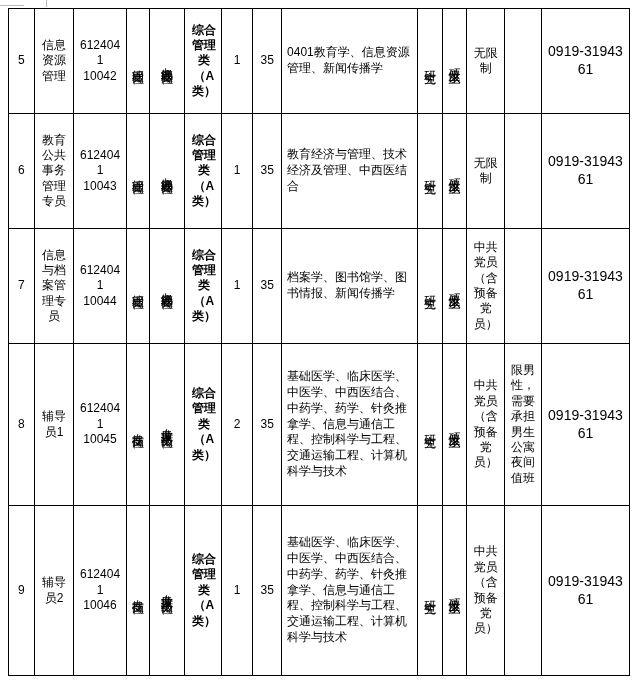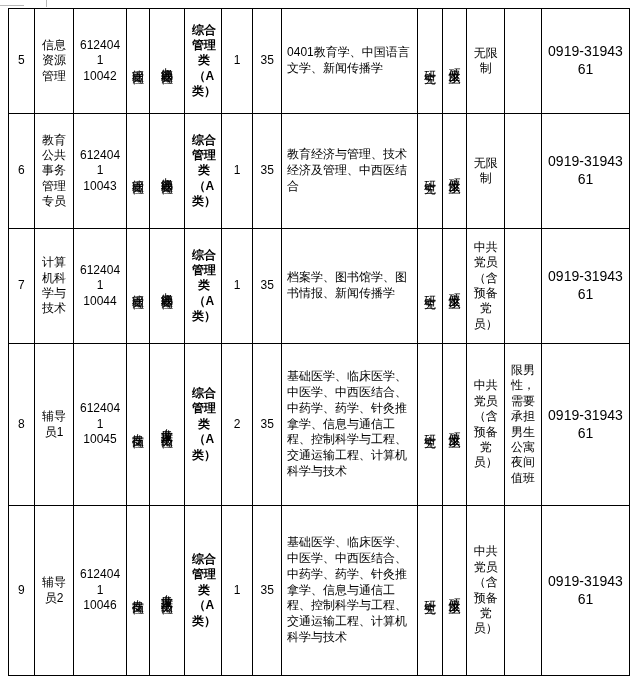--- a/index.html
+++ b/index.html
@@ -129,21 +129,21 @@
         <td><span class="code">6124041
 10042</span></td>
         <td class="cell-vert"><span class="vert">管理岗位</span></td>
         <td class="cell-vert"><span class="vert">九级管理岗位</span></td>
         <td>
             <span class="narrow w-cat">综合管理类（A类）</span>
           </td>
         <td><span class="num">1</span></td>
         <td><span class="num">35</span></td>
         <td>
-            <span class="major">0401教育学、中国语言文学、新闻传播学</span>
+            <span class="major">0401教育学、信息资源管理、新闻传播学</span>
           </td>
         <td class="cell-vert"><span class="vert">研究生</span></td>
         <td class="cell-vert"><span class="vert">硕士及以上</span></td>
         <td>
             <span class="narrow w-party">无限制</span>
           </td>
         <td>
             <span class="narrow w-rem"></span>
           </td>
         <td><span class="phone">0919-3194361</span></td>
@@ -173,21 +173,21 @@
           </td>
         <td>
             <span class="narrow w-rem"></span>
           </td>
         <td><span class="phone">0919-3194361</span></td>
       </tr>
 
       <tr style="height:115px">
         <td><span class="num">7</span></td>
         <td>
-            <span class="narrow w-post">计算机科学与技术</span>
+            <span class="narrow w-post">信息与档案管理专员</span>
           </td>
         <td><span class="code">6124041
 10044</span></td>
         <td class="cell-vert"><span class="vert">管理岗位</span></td>
         <td class="cell-vert"><span class="vert">九级管理岗位</span></td>
         <td>
             <span class="narrow w-cat">综合管理类（A类）</span>
           </td>
         <td><span class="num">1</span></td>
         <td><span class="num">35</span></td>

